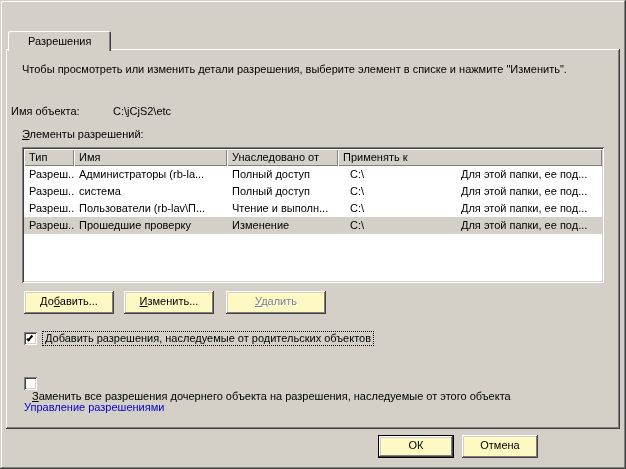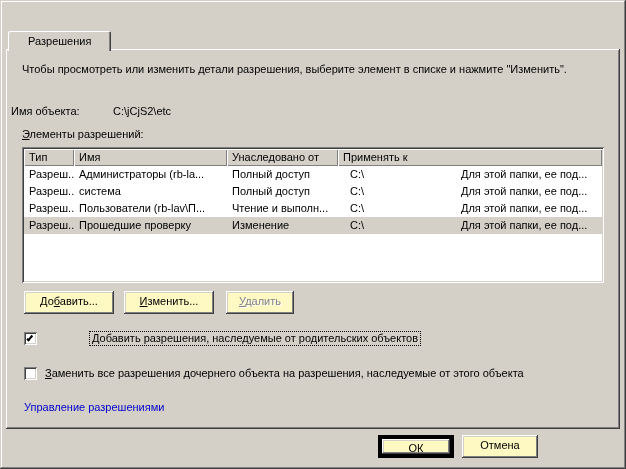--- a/index.html
+++ b/index.html
@@ -59,21 +59,21 @@
   .c2{width:118px;flex:none;}
   .c3{width:111px;flex:none;}
   .c4{flex:1;min-width:0;}
   
   .btn{
     position:absolute;height:23px;background:#fef9c3;text-align:center;line-height:21px;
     box-shadow:inset -1px -1px 0 #404040, inset 1px 1px 0 #fff,
                inset -2px -2px 0 #808080, inset 2px 2px 0 #d4d0c8;
     cursor:default;white-space:nowrap;
   }
-  .btn.default{border:4px solid #000000;line-height:19px;}
+  .btn.default{border:1px solid #000000;line-height:19px;}
   .btn.disabled{color:#808080;text-shadow:1px 1px 0 #fff;}
   
   .cb-row{position:absolute;left:18px;display:flex;align-items:flex-start;}
   .cb-box{
     width:13px;height:13px;background:#fff;flex:none;margin-top:0;
     box-shadow:inset 1px 1px 0 #808080, inset -1px -1px 0 #fff,
                inset 2px 2px 0 #404040, inset -2px -2px 0 #d4d0c8;
     display:flex;align-items:center;justify-content:center;
   }
   .checkmark{display:block;width:7px;height:3px;border-left:2px solid #000;
@@ -135,30 +135,30 @@
         <div class="lv-cell c0">Разреш...</div>
         <div class="lv-cell c1">Прошедшие проверку</div>
         <div class="lv-cell c2">Изменение</div>
         <div class="lv-cell c3">C:\</div>
         <div class="lv-cell c4">Для этой папки, ее под...</div>
       </div>
     </div>
 
     <div class="btn" style="left:18px;top:242px;width:90px;"><span>До</span><u>б</u><span>авить...</span></div>
     <div class="btn" style="left:118px;top:242px;width:90px;"><span></span><u>И</u><span>зменить...</span></div>
-    <div class="btn disabled" style="left:220px;top:242px;width:68px;"><span></span><u>У</u><span>далить</span></div>
+    <div class="btn disabled" style="left:220px;top:242px;width:100px;"><span></span><u>У</u><span>далить</span></div>
 
-    <div class="cb-row" style="top:283px;gap:47px;">
+    <div class="cb-row" style="top:283px;">
       <span class="cb-box">
           <span class="checkmark"></span>
         </span>
       <span class="cb-label focused"><u>Д</u><span>обавить разрешения, наследуемые от родительских объектов</span></span>
     </div>
 
-    <div class="cb-row" style="top:318px;">
+    <div class="cb-row" style="top:328px;flex-direction:column;">
       <span class="cb-box"></span>
       <span class="cb-label"><u>З</u><span>аменить все разрешения дочернего объекта на разрешения, наследуемые от этого объекта</span></span>
     </div>
 
     <div class="link" style="left:18px;top:352px;">Управление разрешениями</div>
 
   </div>
 
   <div class="btn default" style="left:378px;top:435px;width:76px;">ОК</div>
   <div class="btn" style="left:462px;top:435px;width:76px;">Отмена</div>

